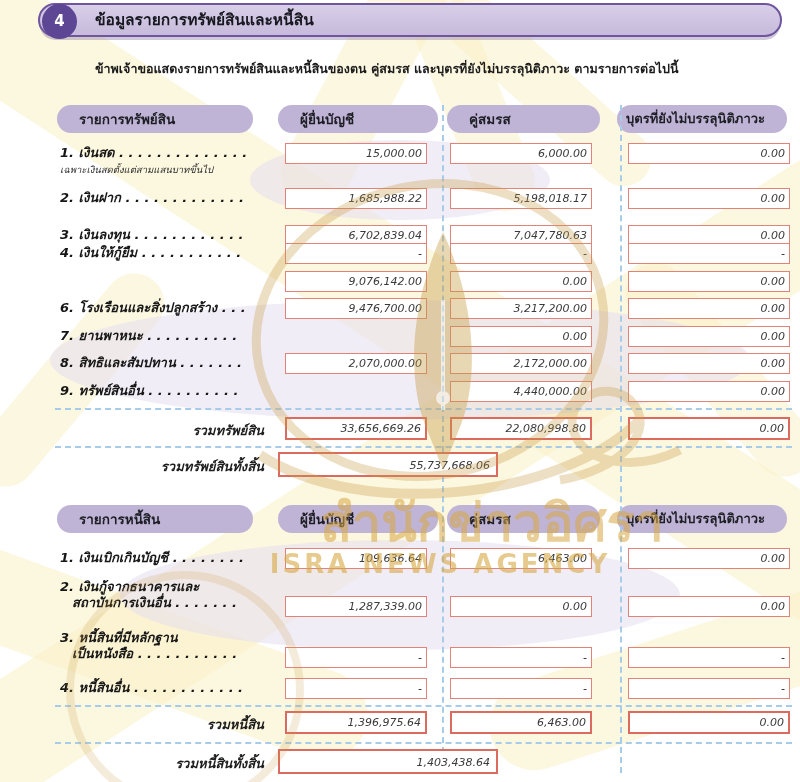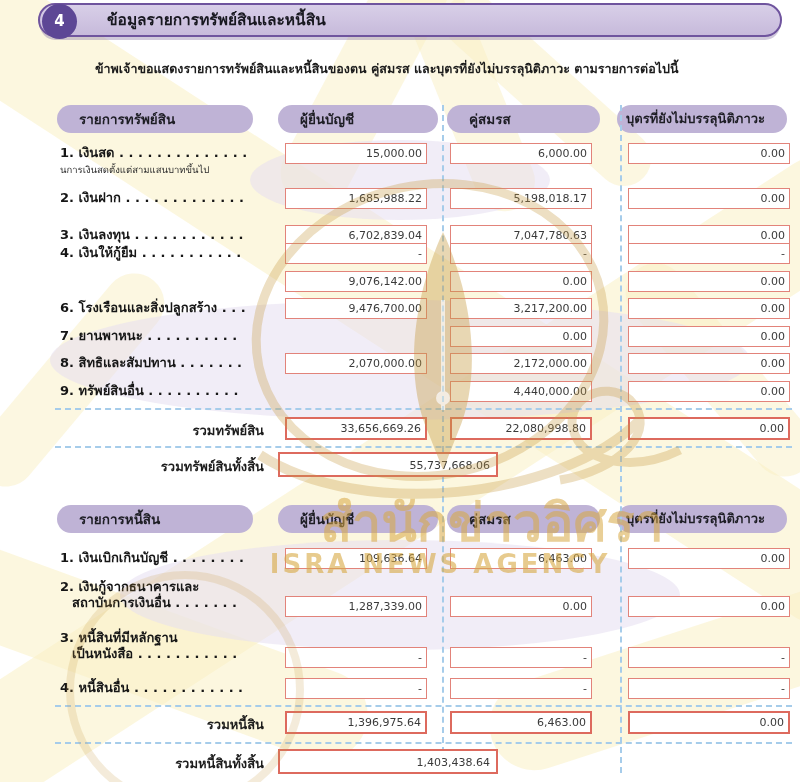--- a/index.html
+++ b/index.html
@@ -24,34 +24,34 @@
     border:2.5px solid #6f549e; border-radius:17px;
     box-shadow:0 5px 0 -2px rgba(150,135,175,0.45);
   }
   .num-circle {
     position:absolute; left:2px; top:-1px; width:35px; height:35px;
     background:#5d4795; border-radius:50%;
     color:#fff; font-weight:bold; font-size:15px; text-align:center; line-height:35px;
   }
   .bar-title {
     position:absolute; left:55px; top:0; height:22px; line-height:30px;
-    font-size:15.5px; font-weight:bold; color:#17171f;margin-left:12px;
+    font-size:15.5px; font-weight:bold; color:#17171f;
   }
   .intro {
     position:absolute; top:59px; left:95px; font-size:12.5px; font-weight:bold; color:#1b1b1b;
   }
   .pill {
     position:absolute; height:28px; background:#bfb3d6; border-radius:14px;
     font-size:13.5px; font-weight:bold; color:#1d1d24; line-height:28px;
     padding-left:22px;
   }
   .pill.wide { padding-left:9px; font-size:13px; }
   .vline { position:absolute; top:105px; height:668px; width:0; border-left:2px dashed #a6ccea; }
   .hline { position:absolute; left:55px; width:737px; height:0; border-top:2px dashed #a6ccea; }
-  .data-row { position:absolute; left:57px; width:733px; height:22px; }
+  .data-row { position:absolute; left:57px; width:733px; height:22px;font-style:italic; }
   .label-cell { position:absolute; left:3px; top:2px; width:215px; font-size:13px; font-weight:bold; color:#161616; line-height:16px; }
   .two-line .label-cell { top:-17px; }
   .label-cell .lbl2 { display:block; padding-left:12px; }
   .label-cell .note { display:block; font-size:9.5px; font-weight:normal; color:#2c2c2c; margin-top:1px; }
   .vbox {
     position:absolute; top:0; height:21px; background:#fff;
     border:1.5px solid #e2837a; font-size:11px; color:#3a3a3a;
     text-align:right; padding:3px 4px 0 0;
   }
   .vbox.filer { left:228px; width:142px; }
@@ -105,21 +105,21 @@
 
     <div class="vline" style="left:442px;"></div>
     <div class="vline" style="left:620px;"></div>
     <div class="hline" style="top:408px;"></div>
     <div class="hline" style="top:446px;"></div>
     <div class="hline" style="top:705px;"></div>
     <div class="hline" style="top:742px;"></div>
 
     <div id="rows-mount">
         <div class="data-row" style="top: 143px;">
-          <div class="label-cell"><span>1. เงินสด . . . . . . . . . . . . . .</span><span class="note">นการเงินสดตั้งแต่สามแสนบาทขึ้นไป</span></div>
+          <div class="label-cell"><span>1. เงินสด . . . . . . . . . . . . . .</span><span class="note">เฉพาะเงินสดตั้งแต่สามแสนบาทขึ้นไป</span></div>
           <div class="vbox filer">15,000.00</div>
           <div class="vbox spouse">6,000.00</div>
           <div class="vbox children">0.00</div>
         </div>
         <div class="data-row" style="top: 188px;">
           <div class="label-cell"><span>2. เงินฝาก . . . . . . . . . . . . .</span></div>
           <div class="vbox filer">1,685,988.22</div>
           <div class="vbox spouse">5,198,018.17</div>
           <div class="vbox children">0.00</div>
         </div>

